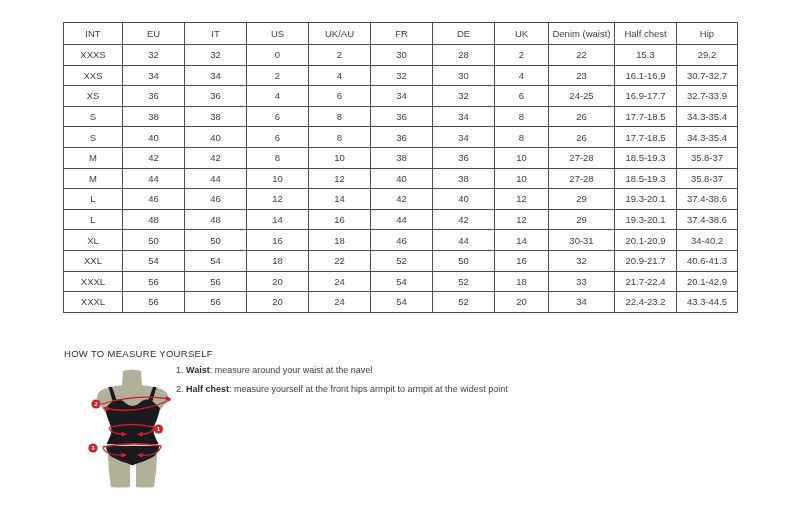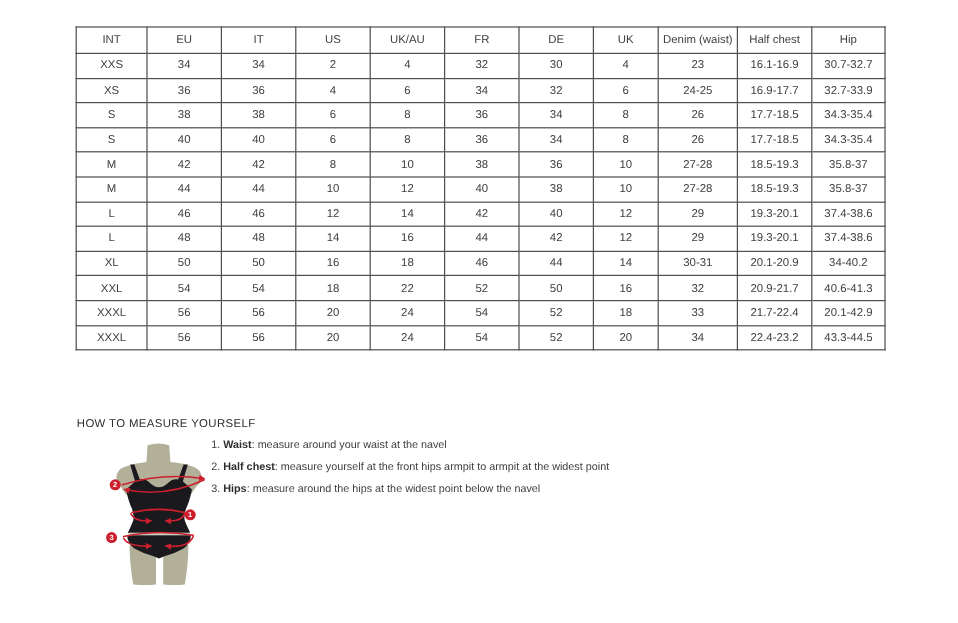--- a/index.html
+++ b/index.html
@@ -103,20 +103,33 @@
           <th>FR</th>
           <th>DE</th>
           <th>UK</th>
           <th>Denim (waist)</th>
           <th>Half chest</th>
           <th>Hip</th>
         </tr>
       </thead>
       <tbody>
         <tr>
+          <td>XXXS</td>
+          <td>32</td>
+          <td>32</td>
+          <td>0</td>
+          <td>2</td>
+          <td>30</td>
+          <td>28</td>
+          <td>2</td>
+          <td>22</td>
+          <td>15.3</td>
+          <td>29.2</td>
+        </tr>
+        <tr>
           <td>XXS</td>
           <td>34</td>
           <td>34</td>
           <td>2</td>
           <td>4</td>
           <td>32</td>
           <td>30</td>
           <td>4</td>
           <td>23</td>
           <td>16.1-16.9</td>
@@ -266,21 +279,20 @@
           <td>43.3-44.5</td>
         </tr>
       </tbody>
     </table>
 
   <div class="measure-heading">HOW TO MEASURE YOURSELF</div>
 
   <div class="instructions">
       <div class="instruction"><span>1. </span><strong>Waist</strong><span>: measure around your waist at the navel</span></div>
       <div class="instruction"><span>2. </span><strong>Half chest</strong><span>: measure yourself at the front hips armpit to armpit at the widest point</span></div>
-      <div class="instruction"><span>3. </span><strong>Hips</strong><span>: measure around the hips at the widest point below the navel</span></div>
     </div>
 
   <svg class="figure-wrap" viewBox="0 0 115 140" xmlns="http://www.w3.org/2000/svg">
     <defs>
       <marker id="arr" markerWidth="4.2" markerHeight="4.2" refX="3.2" refY="2.1" orient="auto">
         <path d="M0,0 L4.2,2.1 L0,4.2 Z" fill="#cb1f2d"></path>
       </marker>
     </defs>
 
     <g>

